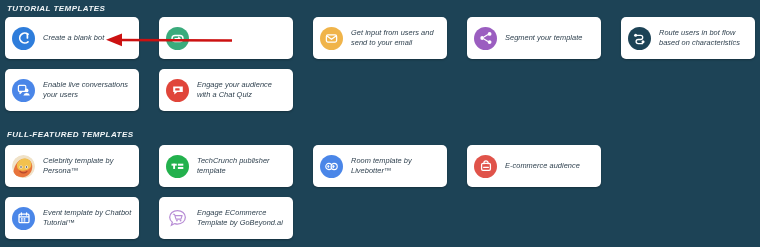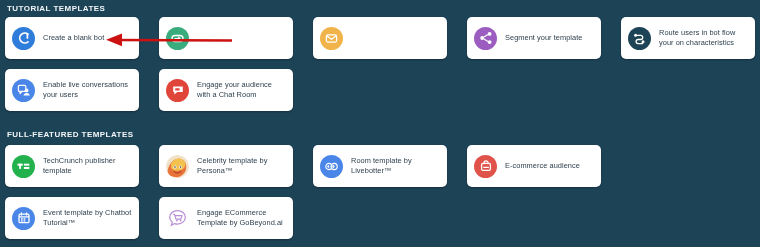--- a/index.html
+++ b/index.html
@@ -3,21 +3,21 @@
 <meta charset="utf-8">
 <style>
   html,body{margin:0;padding:0;}
   body{
     width:760px;height:247px;
     background:#1d4356;
     font-family:"Liberation Sans", sans-serif;
     overflow:hidden;
     position:relative;
   }
-  .page{position:relative;width:760px;height:247px;}
+  .page{position:relative;width:760px;height:247px;font-style:italic;}
 
   .section-title{
     position:absolute;
     left:7px;
     font-size:8px;
     font-weight:bold;
     letter-spacing:.45px;
     color:#f2f6f8;
     text-transform:uppercase;
     white-space:nowrap;
@@ -97,41 +97,42 @@
             </svg>
           </span>
         </div>
         <div class="card">
           <span class="ico" style="background:#f0b44a">
             <svg width="13" height="13" viewBox="0 0 14 14">
               <rect x="1.5" y="3.2" width="11" height="7.6" rx="1.6" fill="none" stroke="#fff" stroke-width="1.4"></rect>
               <path d="M2.2 4.3 7 7.8l4.8-3.5" fill="none" stroke="#fff" stroke-width="1.4" stroke-linecap="round" stroke-linejoin="round"></path>
             </svg>
           </span>
+          <div class="card-label">Get input from users and send to your email</div>
         </div>
         <div class="card">
           <span class="ico" style="background:#9b5ec0">
             <svg width="14" height="14" viewBox="0 0 14 14">
               <circle cx="10.6" cy="2.9" r="1.9" fill="#fff"></circle>
               <circle cx="10.6" cy="11.1" r="1.9" fill="#fff"></circle>
               <circle cx="3.2" cy="7" r="1.9" fill="#fff"></circle>
               <path d="M4.9 6.1 9 3.6M4.9 7.9 9 10.4" stroke="#fff" stroke-width="1.2"></path>
             </svg>
           </span>
           <div class="card-label">Segment your template</div>
         </div>
         <div class="card">
           <span class="ico" style="background:#1d4356">
             <svg width="15" height="15" viewBox="0 0 15 15">
               <path d="M4 4.3h4.6a2.1 2.1 0 0 1 0 4.2H6.2a2.1 2.1 0 0 0 0 4.2h4.4" fill="none" stroke="#fff" stroke-width="1.3" stroke-linecap="round"></path>
               <circle cx="3.6" cy="4.3" r="1.5" fill="#fff"></circle>
               <circle cx="11" cy="10.7" r="1.5" fill="#fff"></circle>
             </svg>
           </span>
-          <div class="card-label">Route users in bot flow your on characteristics</div>
+          <div class="card-label">Route users in bot flow based on characteristics</div>
         </div>
       </div>
       <div class="row">
         <div class="card">
           <span class="ico" style="background:#4a86e8">
             <svg width="14" height="14" viewBox="0 0 14 14">
               <rect x="1.4" y="2.4" width="7.4" height="6" rx="1.2" fill="none" stroke="#fff" stroke-width="1.2"></rect>
               <path d="M3 8.4 3 10.6 5.3 8.4" fill="none" stroke="#fff" stroke-width="1.2" stroke-linejoin="round"></path>
               <circle cx="9.6" cy="7.4" r="1.9" fill="#fff"></circle>
               <path d="M6.4 12.4a3.4 3.4 0 0 1 6.5 0z" fill="#fff"></path>
@@ -139,59 +140,59 @@
           </span>
           <div class="card-label">Enable live conversations your users</div>
         </div>
         <div class="card">
           <span class="ico" style="background:#e0453a">
             <svg width="14" height="14" viewBox="0 0 14 14">
               <path d="M2.2 3.4h9.6v5.7H6.3L3.3 11.5V9.1H2.2z" fill="#fff"></path>
               <rect x="4.2" y="5.2" width="4.4" height="2.3" rx=".5" fill="#e0453a"></rect>
             </svg>
           </span>
-          <div class="card-label">Engage your audience with a Chat Room</div>
+          <div class="card-label">Engage your audience with a Chat Quiz</div>
         </div>
         <div class="card empty"></div>
         <div class="card empty"></div>
         <div class="card empty"></div>
       </div>
     </div>
 
   <div class="section-title" id="sec-full">FULL-FEATURED TEMPLATES</div>
 
   <div class="grid" id="grid-full">
       <div class="row">
-        <div class="card">
-          <span class="ico" style="background:#23b14d">
-            <svg width="15" height="15" viewBox="0 0 16 16">
-              <rect x="1.6" y="5" width="5.6" height="2.1" fill="#fff"></rect>
-              <rect x="3.4" y="5" width="2" height="5.6" fill="#fff"></rect>
-              <rect x="8.4" y="5" width="5.8" height="2.1" fill="#fff"></rect>
-              <rect x="8.4" y="8.5" width="5.8" height="2.1" fill="#fff"></rect>
-            </svg>
-          </span>
-          <div class="card-label">TechCrunch publisher template</div>
-        </div>
         <div class="card">
           <span class="ico" style="background:transparent">
             <svg width="23" height="23" viewBox="0 0 23 23">
               <circle cx="11.5" cy="11.5" r="11.5" fill="#f0e2c8"></circle>
               <path d="M2 14c2-7 7-11 12-10 5 1 7 5 6 10-1 5-6 9-11 8S0 21 2 14z" fill="#e8743b"></path>
               <path d="M5 9c2-5 8-7 12-4 3 2 3 6 1 8-3 3-9 4-12 1-1-1-1-3-1-5z" fill="#f2c14e"></path>
               <circle cx="9" cy="12" r="1.5" fill="#fff"></circle>
               <circle cx="14.5" cy="12" r="1.5" fill="#fff"></circle>
               <circle cx="9" cy="12" r=".8" fill="#2b2b2b"></circle>
               <circle cx="14.5" cy="12" r=".8" fill="#2b2b2b"></circle>
               <path d="M8 16.5c2 1.6 5 1.6 7 0" stroke="#b5472b" stroke-width="1.1" fill="none" stroke-linecap="round"></path>
             </svg>
           </span>
           <div class="card-label">Celebrity template by Persona™</div>
         </div>
         <div class="card">
+          <span class="ico" style="background:#23b14d">
+            <svg width="15" height="15" viewBox="0 0 16 16">
+              <rect x="1.6" y="5" width="5.6" height="2.1" fill="#fff"></rect>
+              <rect x="3.4" y="5" width="2" height="5.6" fill="#fff"></rect>
+              <rect x="8.4" y="5" width="5.8" height="2.1" fill="#fff"></rect>
+              <rect x="8.4" y="8.5" width="5.8" height="2.1" fill="#fff"></rect>
+            </svg>
+          </span>
+          <div class="card-label">TechCrunch publisher template</div>
+        </div>
+        <div class="card">
           <span class="ico" style="background:#4a86e8">
             <svg width="15" height="15" viewBox="0 0 16 16">
               <circle cx="5.2" cy="8" r="3.3" fill="none" stroke="#fff" stroke-width="1.2"></circle>
               <circle cx="10.8" cy="8" r="3.3" fill="none" stroke="#fff" stroke-width="1.2"></circle>
               <path d="M4.6 9.3V7.2M4.6 7.2 3.9 8M4.6 7.2 5.3 8" stroke="#fff" stroke-width="1" stroke-linecap="round"></path>
               <path d="M10.2 9.3V7.2M10.2 7.2 9.5 8M10.2 7.2 10.9 8" stroke="#fff" stroke-width="1" stroke-linecap="round"></path>
             </svg>
           </span>
           <div class="card-label">Room template by Livebotter™</div>
         </div>

